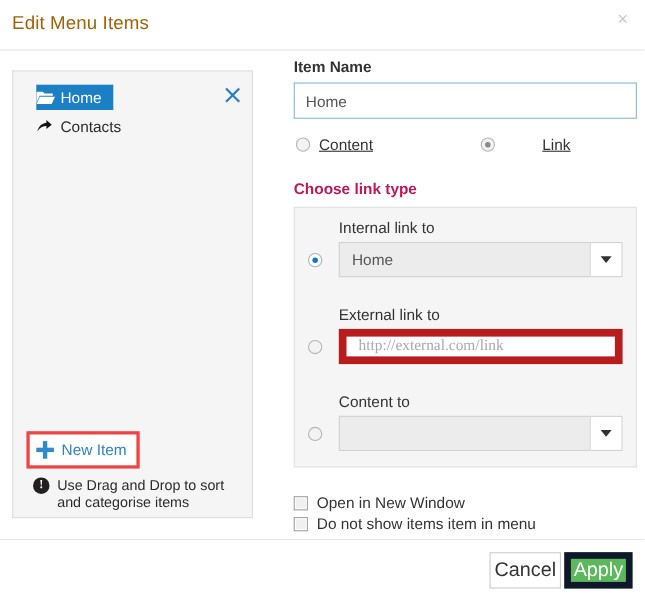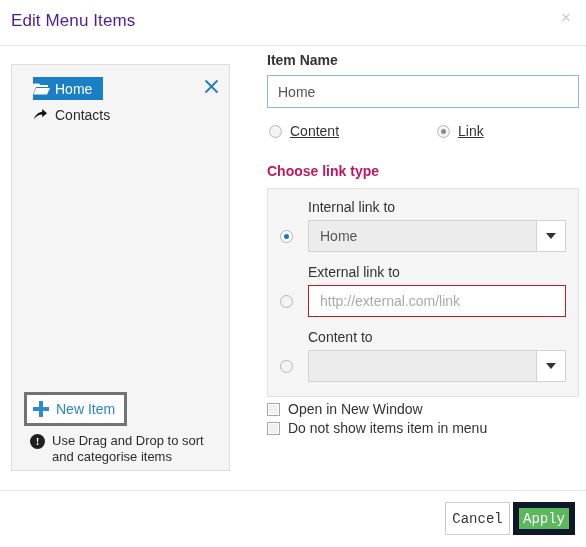--- a/index.html
+++ b/index.html
@@ -17,21 +17,21 @@
   }
 
   
   .dlg-header {
     position: absolute; left: 0; top: 0;
     width: 586px; height: 46px;
     border-bottom: 1px solid #e4e4e4;
   }
   .dlg-title {
     position: absolute; left: 11px; top: 11px;
-    font-size: 17px; color: #4c1d95; font-weight: 400;
+    font-size: 17px; color: #a16207; font-weight: 400;
     letter-spacing: 0.1px;
   }
   .dlg-close {
     position: absolute; right: 11px; top: 9px;
     width: 18px; height: 18px;
     font-size: 17px; line-height: 18px; text-align: center;
     color: #c9c9c9; cursor: pointer; font-weight: 400;
   }
 
   
@@ -72,21 +72,21 @@
     position: absolute; right: 10px; top: 13px;
     width: 16px; height: 16px;
     cursor: pointer;
     display: flex; align-items: center; justify-content: center;
   }
 
   
   .new-item-wrap {
     position: absolute; left: 12px; top: 327px;
     padding: 3px;
-    border: 3px solid #737373;
+    border: 3px solid #ef4444;
     background: #ffffff;
     display: inline-block;
   }
   .new-item-btn {
     display: flex; align-items: center;
     padding: 2px 6px 2px 2px;
     background: #ffffff;
     cursor: pointer;
   }
   .plus-icon {
@@ -129,42 +129,42 @@
     font-family: "Liberation Sans", sans-serif;
     outline: none;
   }
   .radio-row {
     margin-top: 15px; height: 20px; position: relative;
   }
   .radio-opt {
     position: absolute; display: flex; align-items: center; cursor: pointer;
   }
   .radio-opt.content { left: 2px; }
-  .radio-opt.link { left: 170px; }
+  .radio-opt.link { left: 170px; gap: 35px; }
   .radio-dot {
     width: 13px; height: 13px; border-radius: 50%;
     border: 1px solid #b5b5b5; background: #f3f3f3;
     margin-right: 8px; flex: 0 0 13px; position: relative;
   }
   .radio-dot.on:after {
     content: ""; position: absolute; left: 3px; top: 3px;
     width: 5px; height: 5px; border-radius: 50%; background: #8a8a8a;
   }
   .radio-label { font-size: 14px; color: #333333; text-decoration: underline; }
 
   .section-title {
     margin-top: 20px; font-size: 14px; font-weight: bold; color: #be185d;
   }
   .link-box {
     margin-top: 9px; width: 312px;
     background: #f5f5f5; border: 1px solid #e2e2e2;
     padding: 10px 12px 12px 12px;
     position: relative;
   }
-  .link-group { position: relative; margin-bottom: 12px; }
+  .link-group { position: relative; margin-bottom: 26px; }
   .link-group:last-child { margin-bottom: 2px; }
   .lg-label {
     font-size: 14px; color: #333333; margin-left: 28px; margin-bottom: 5px;
   }
   .lg-control { display: flex; align-items: center; }
   .lg-radio {
     width: 13px; height: 13px; flex: 0 0 13px; margin-right: 15px;
     border-radius: 50%; border: 1px solid #b5b5b5; background: #f3f3f3;
     position: relative; cursor: pointer;
   }
@@ -185,48 +185,48 @@
     width: 30px; border: 1px solid #d2d2d2; background: #ffffff;
     display: flex; align-items: center; justify-content: center;
   }
   .caret {
     width: 0; height: 0;
     border-left: 5px solid transparent; border-right: 5px solid transparent;
     border-top: 6px solid #333333;
   }
   .ext-input {
     width: 259px; height: 32px;
-    border: 1px solid #b91c1c; background: #ffffff;
+    border: 7px solid #b91c1c; background: #ffffff;
     font-size: 14px; color: #555555; padding: 0 11px;
-    font-family: Liberation Sans, sans-serif; outline: none;
+    font-family: Liberation Serif, serif; outline: none;
   }
   .ext-input::placeholder { color: #a9a9a9; }
 
-  .checks { margin-top: 4px; text-align: right; }
+  .checks { margin-top: 24px; text-align: right; }
   .check-row {
     display: flex; align-items: center; margin-bottom: 3px; cursor: pointer;
   }
   .checkbox {
     width: 13px; height: 13px; flex: 0 0 13px; margin-right: 8px;
     border: 1px solid #a6a6a6; background: #f0f0f0;
     box-shadow: inset 0 0 0 1px #ffffff;
   }
   .check-label { font-size: 14px; color: #333333; }
 
   
   .dlg-footer {
     position: absolute; left: 0; bottom: 0;
     width: 586px; height: 57px;
     border-top: 1px solid #e4e4e4;
   }
   .btn {
     position: absolute; top: 11px; height: 33px;
-    font-size: 14px; cursor: pointer;
+    font-size: 18px; cursor: pointer;
     display: flex; align-items: center; justify-content: center;
-    font-family: Liberation Mono, monospace;
+    font-family: Liberation Sans, sans-serif;
   }
   .btn-cancel {
     right: 76px; width: 65px;
     background: #ffffff; border: 1px solid #cccccc; color: #333333;
   }
   .btn-apply {
     right: 11px; width: 62px;
     background: #5cb85c; border: 6px solid #0f172a; color: #ffffff;
   }
 </style>

